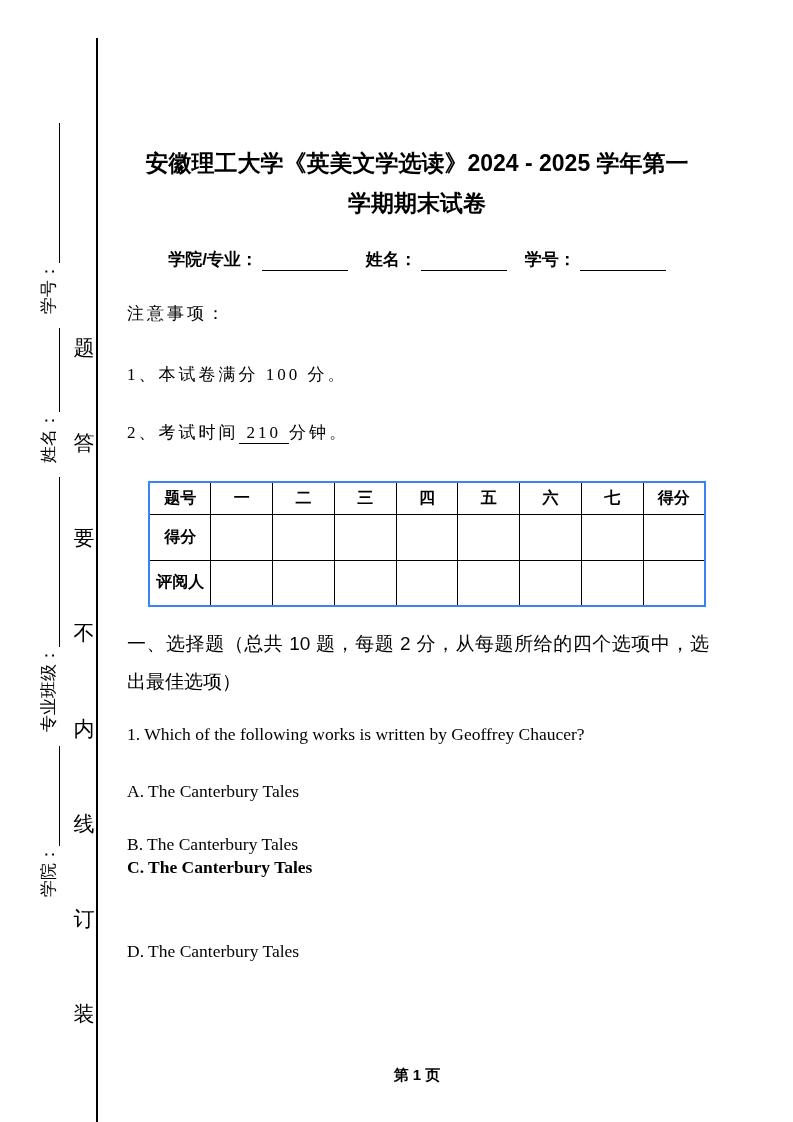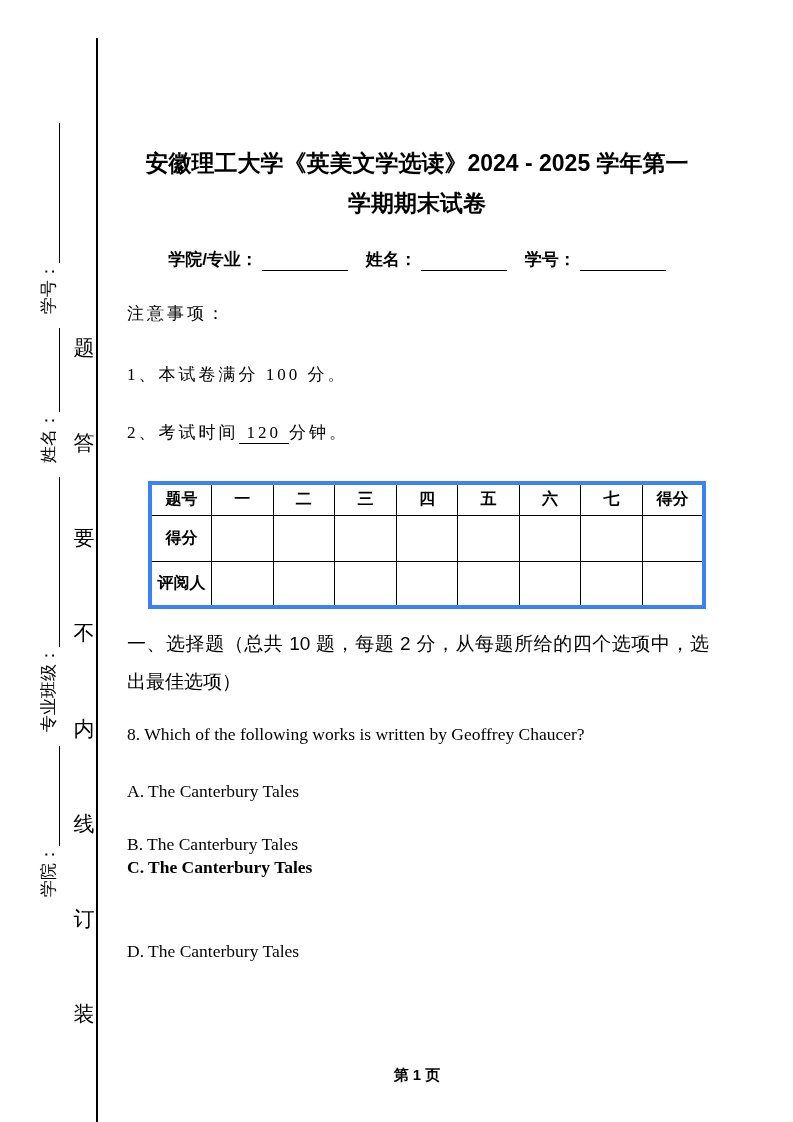--- a/index.html
+++ b/index.html
@@ -121,21 +121,21 @@
     border-bottom: 1.4px solid #000;
     padding: 0 8px;
   }
 
   .score-table {
     top: 460px;
     left: 21px;
     width: 558px;
     border-collapse: collapse;
     table-layout: fixed;
-    border: 4px solid #3b82f6;
+    border: 2px solid #3b82f6;
     font-family: "Liberation Sans", sans-serif;
     font-size: 16px;
   }
   .score-table th, .score-table td {
     border: 1px solid #000;
     text-align: center;
     vertical-align: middle;
     padding: 0;
   }
   .score-table th { font-weight: 700; }
@@ -229,21 +229,21 @@
       </span>
       <span class="ipair">
         <span>学号：</span>
           <span class="iblank"></span>
       </span>
     </div>
 
     <div class="cnserif notice-heading">注意事项：</div>
     <div class="cnserif note1">1、本试卷满分 100 分。</div>
     <div class="cnserif note2">
-      <span>2、考试时间</span><span class="ublank">120</span><span>分钟。</span>
+      <span>2、考试时间</span><span class="ublank">210</span><span>分钟。</span>
     </div>
 
     <table class="score-table">
       <tbody>
           <tr class="row-head">
         <th>题号</th>
         <th>一</th>
         <th>二</th>
         <th>三</th>
         <th>四</th>
@@ -272,21 +272,21 @@
         <td></td>
         <td></td>
         <td></td>
         <td></td>
       </tr>
     </tbody>
       </table>
 
     <div class="section-heading">一、选择题（总共 10 题，每题 2 分，从每题所给的四个选项中，选出最佳选项）</div>
 
-    <div class="question q1">8. Which of the following works is written by Geoffrey Chaucer?</div>
+    <div class="question q1">1. Which of the following works is written by Geoffrey Chaucer?</div>
     <div class="option o1">A. The Canterbury Tales</div>
     <div class="option o2">B. The Canterbury Tales</div>
     <div class="option o3">C. The Canterbury Tales</div>
     <div class="option o4">D. The Canterbury Tales</div>
 
     <div class="footer">第 1 页</div>
 
   </div>
 </div>
 

